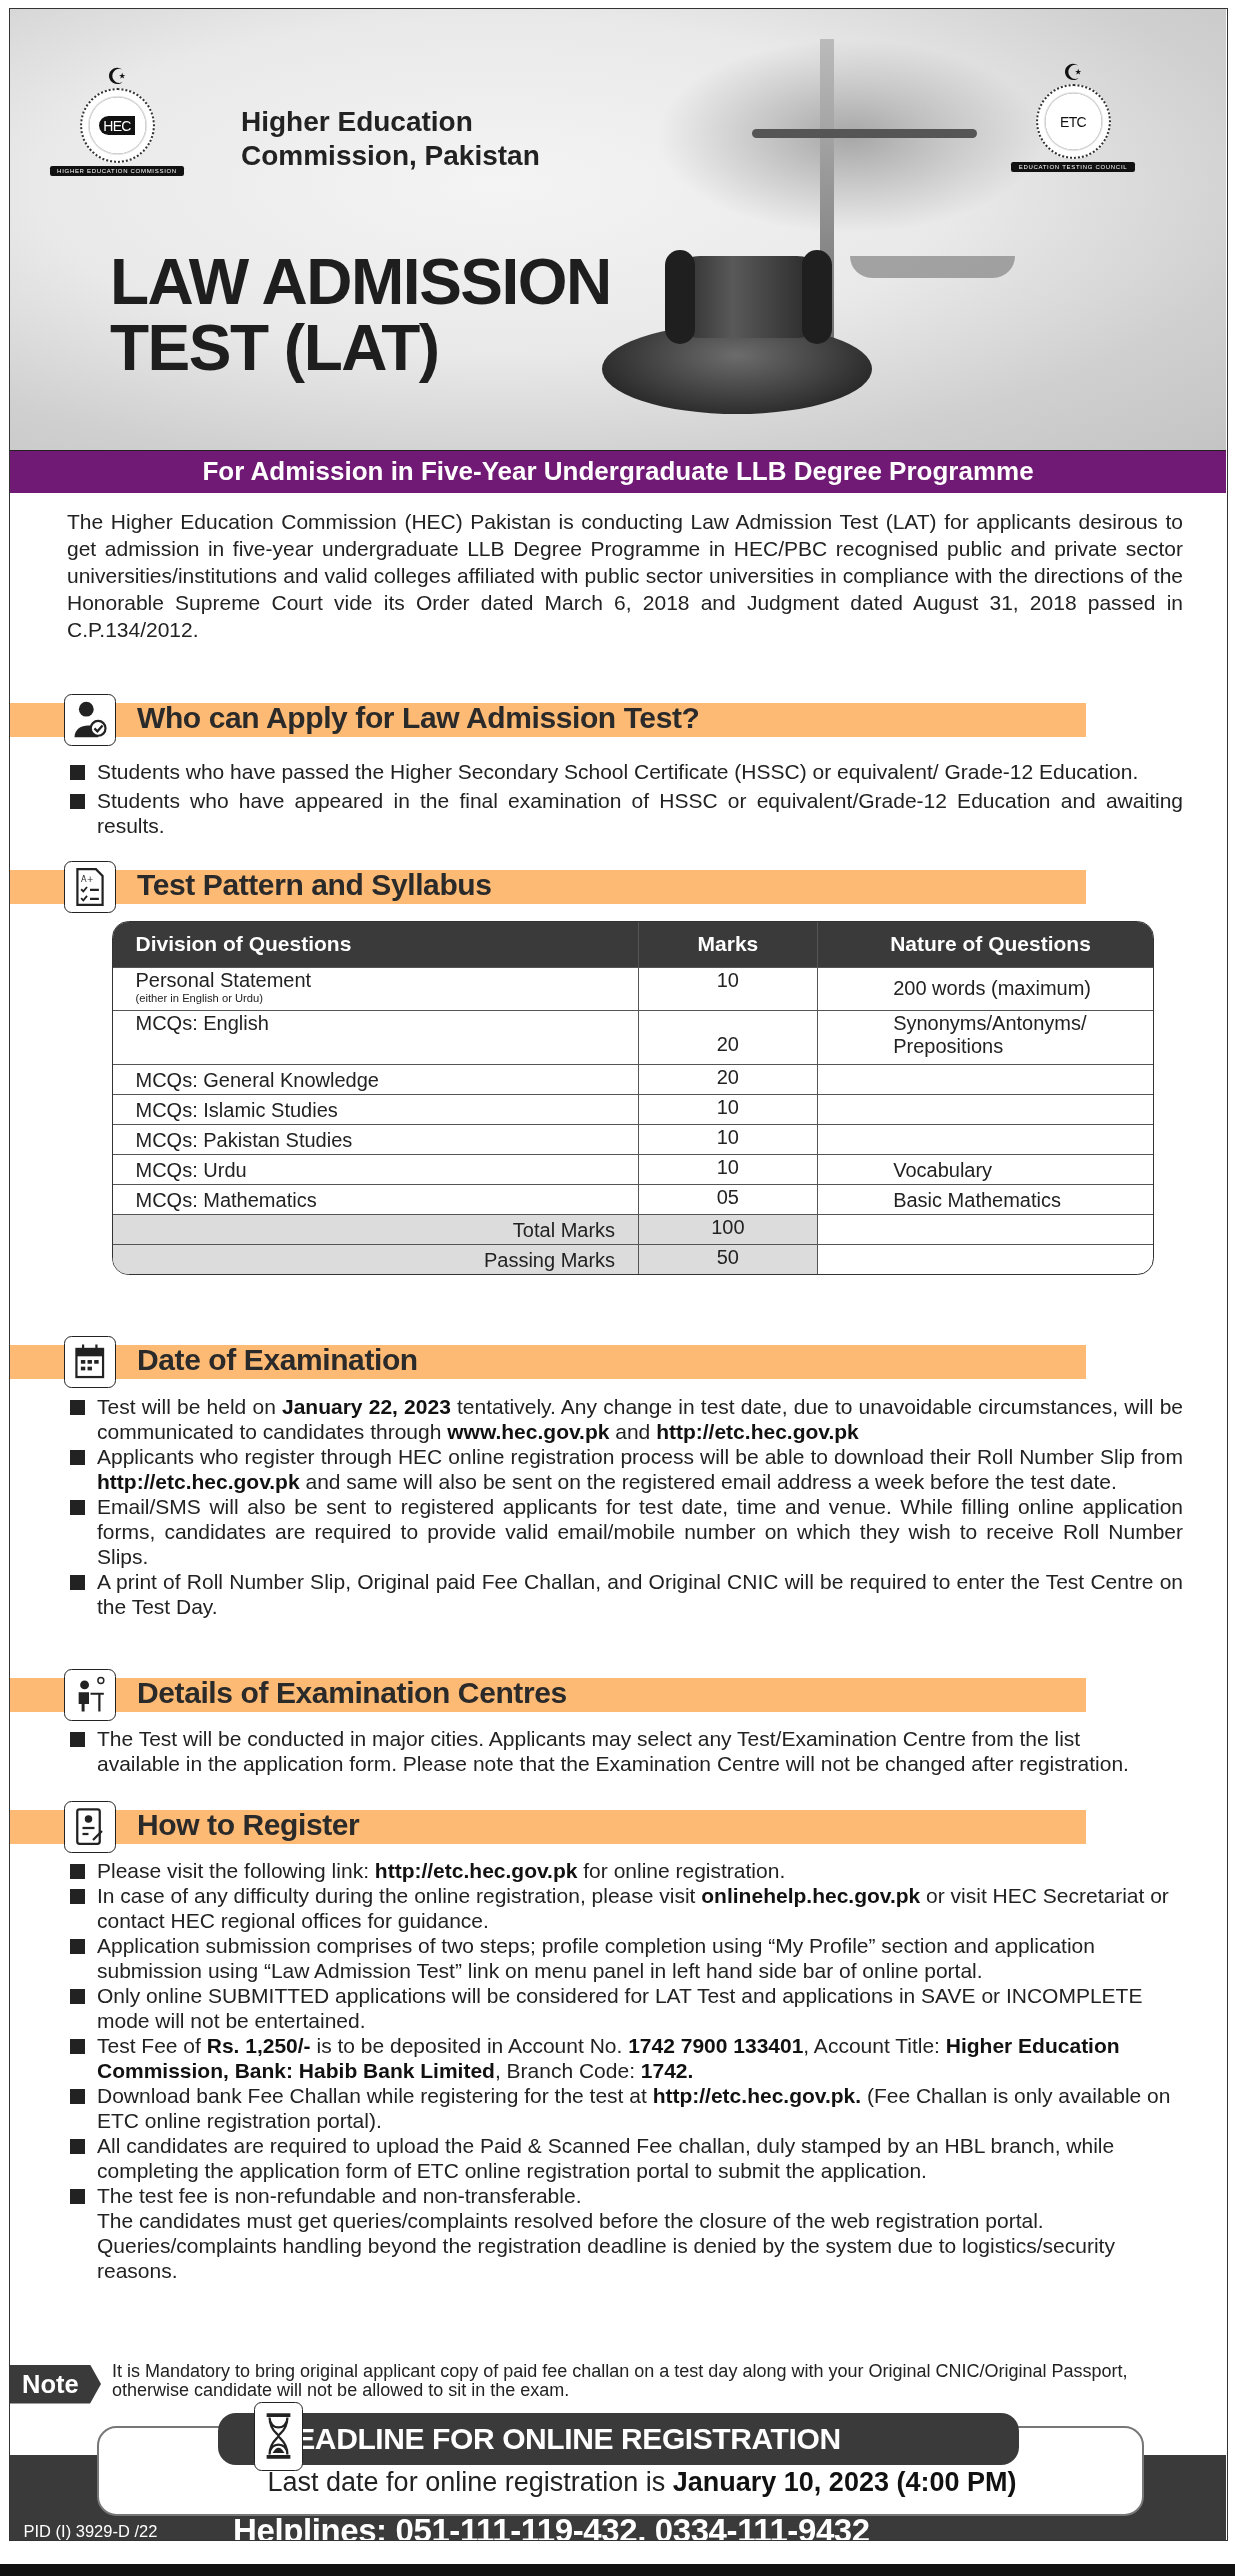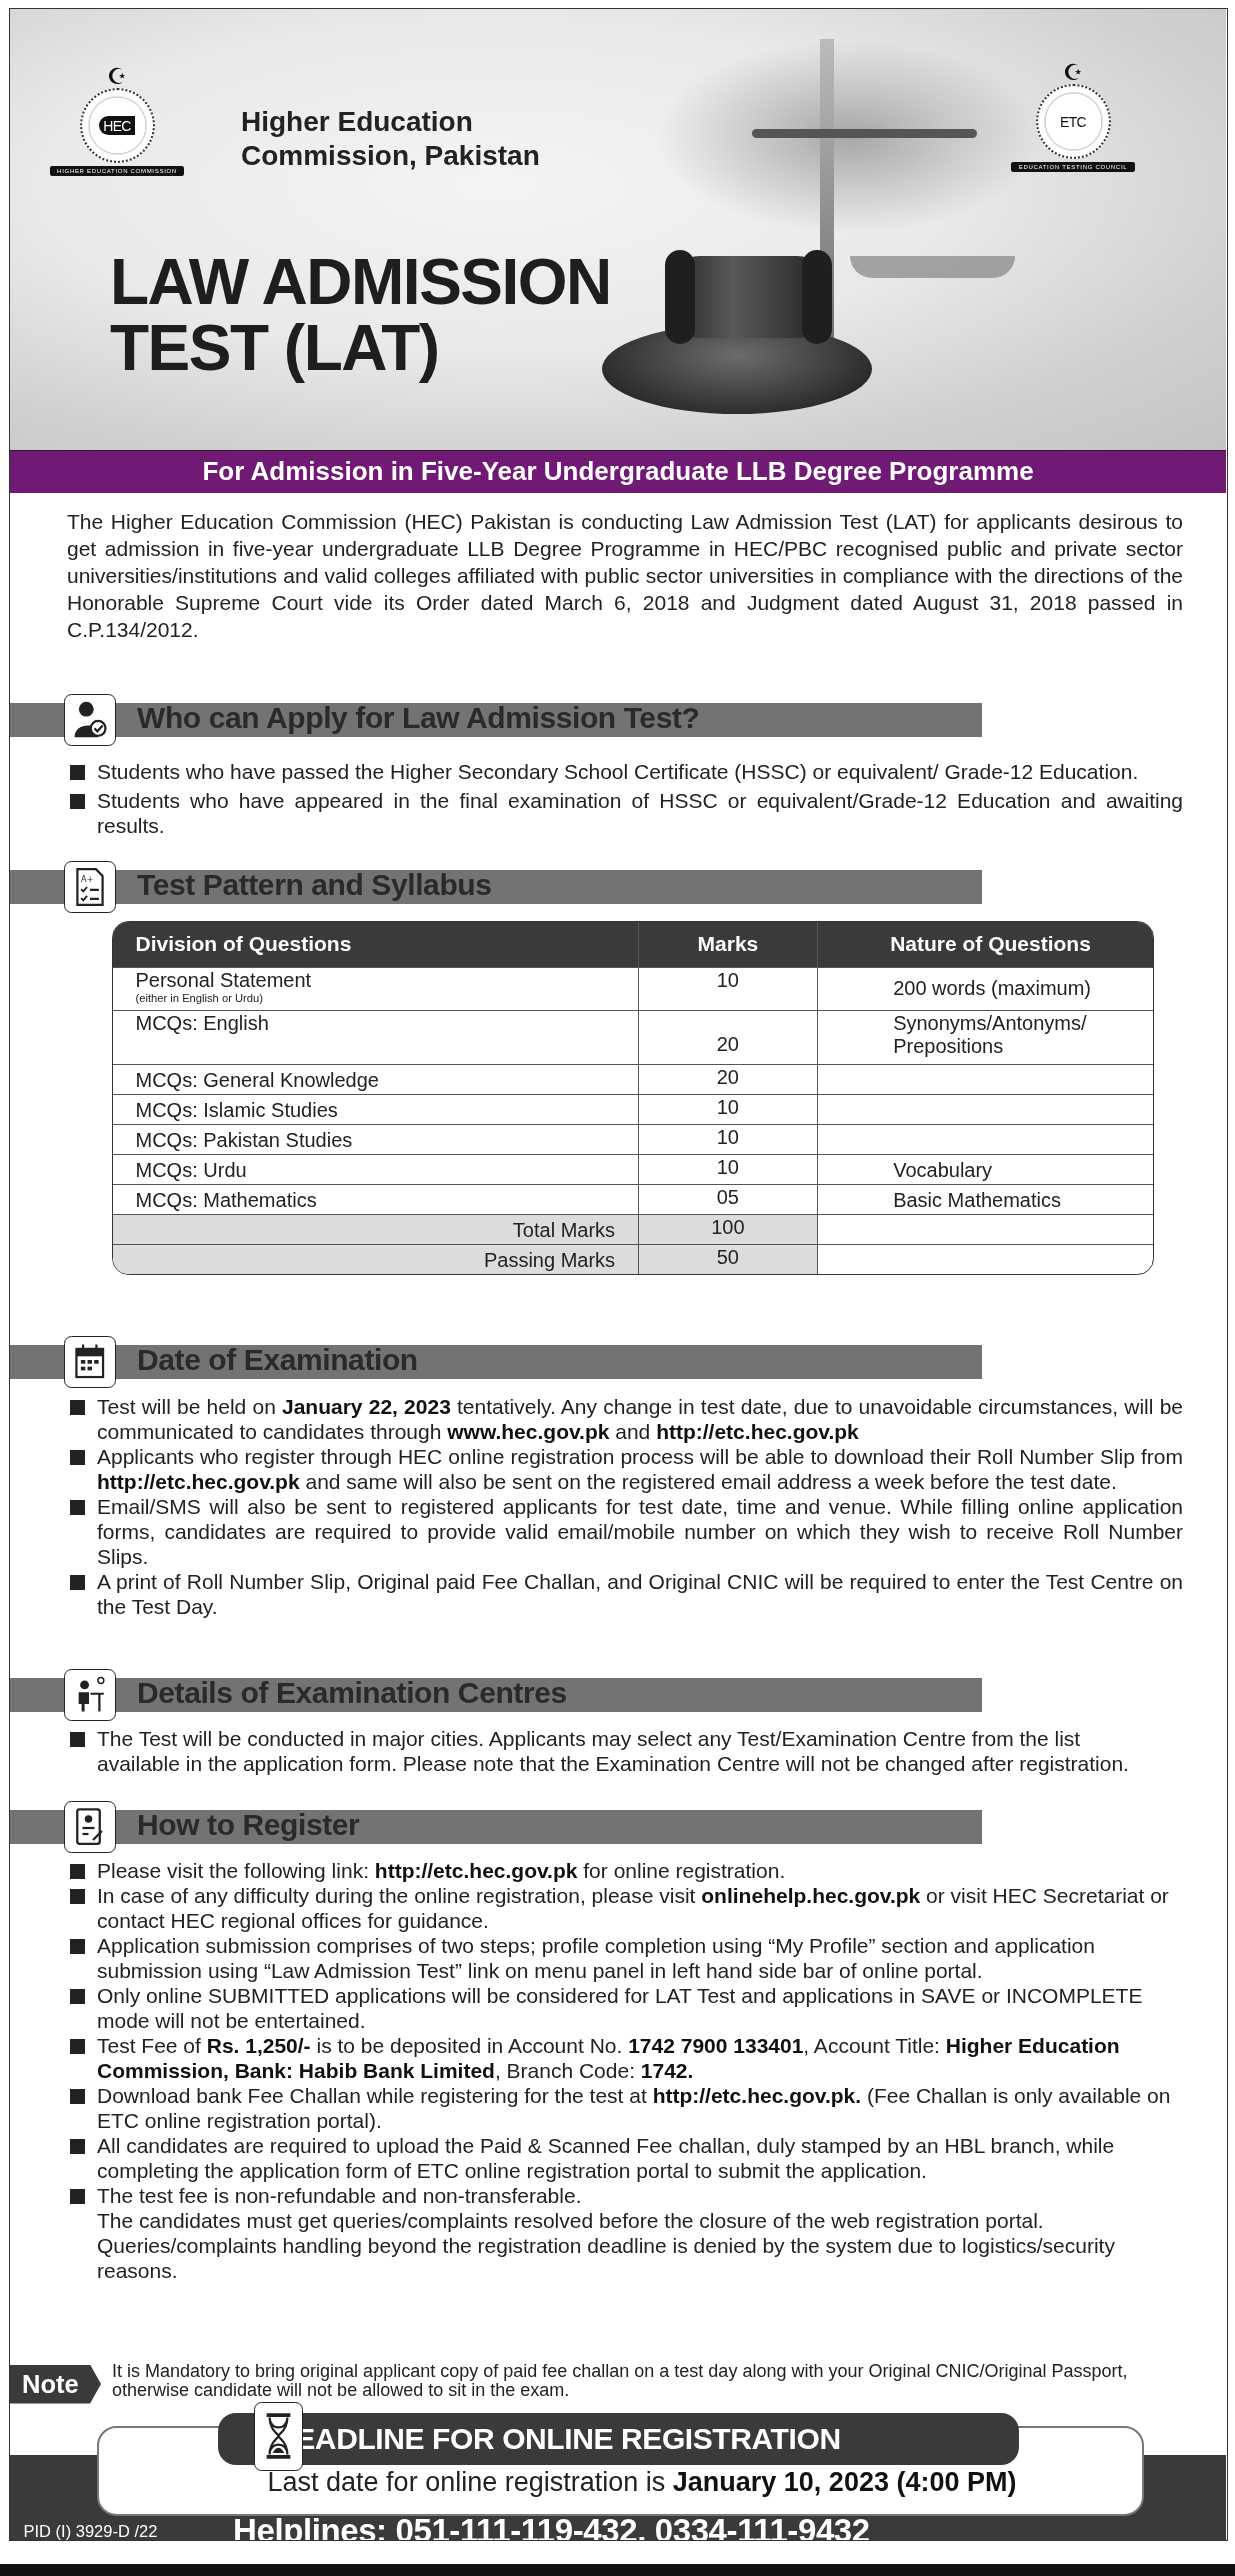--- a/index.html
+++ b/index.html
@@ -33,21 +33,21 @@
 
   .org-name { position: absolute; left: 231px; top: 96px; font-weight: 700; font-size: 28px; line-height: 34px; color: #222; }
   .hero-title { position: absolute; left: 55px; top: 240px; font-weight: 900; font-size: 64px; line-height: 66px; color: #1e1e1e; letter-spacing: -1.5px; margin-left: 45px; }
 
   .subtitle-bar { position: absolute; left: 0; top: 441px; width: 1216px; height: 43px; background: #701a75; border-top: 1.5px solid #222;
     color: #fff; font-size: 26px; font-weight: 600; display: flex; align-items: center; justify-content: center; }
 
   .intro { position: absolute; left: 57px; top: 499px; width: 1116px; font-size: 21px; line-height: 27px; text-align: justify; color: #222; }
 
   
-  .section-head { position: absolute; left: 0; width: 972px; height: 34px; background: #737373; }
+  .section-head { position: absolute; left: 0; width: 1076px; height: 34px; background: #fdba74; }
   .section-head .sec-icon { position: absolute; left: 54px; top: -9px; width: 52px; height: 52px; border: 1.5px solid #222; border-radius: 7.5px; background: #fff;
     display: flex; align-items: center; justify-content: center; }
   .section-head .sec-title { position: absolute; left: 127px; top: -1.5px; font-size: 30px; font-weight: 900; color: #2a2a2a; letter-spacing: -0.4px; white-space: nowrap; }
 
   .bullets { position: absolute; left: 57px; width: 1116px; list-style: none; }
   .bullets li { position: relative; padding-left: 30px; font-size: 21px; line-height: 25px; color: #222; margin-bottom: 0; text-align: justify; }
   .bullets li.b::before { content: ""; position: absolute; left: 3px; top: 6px; width: 15px; height: 15px; background: #222; }
   .bullets li.cont { text-align: left; }
   b { font-weight: 800; color: #111; }
 

